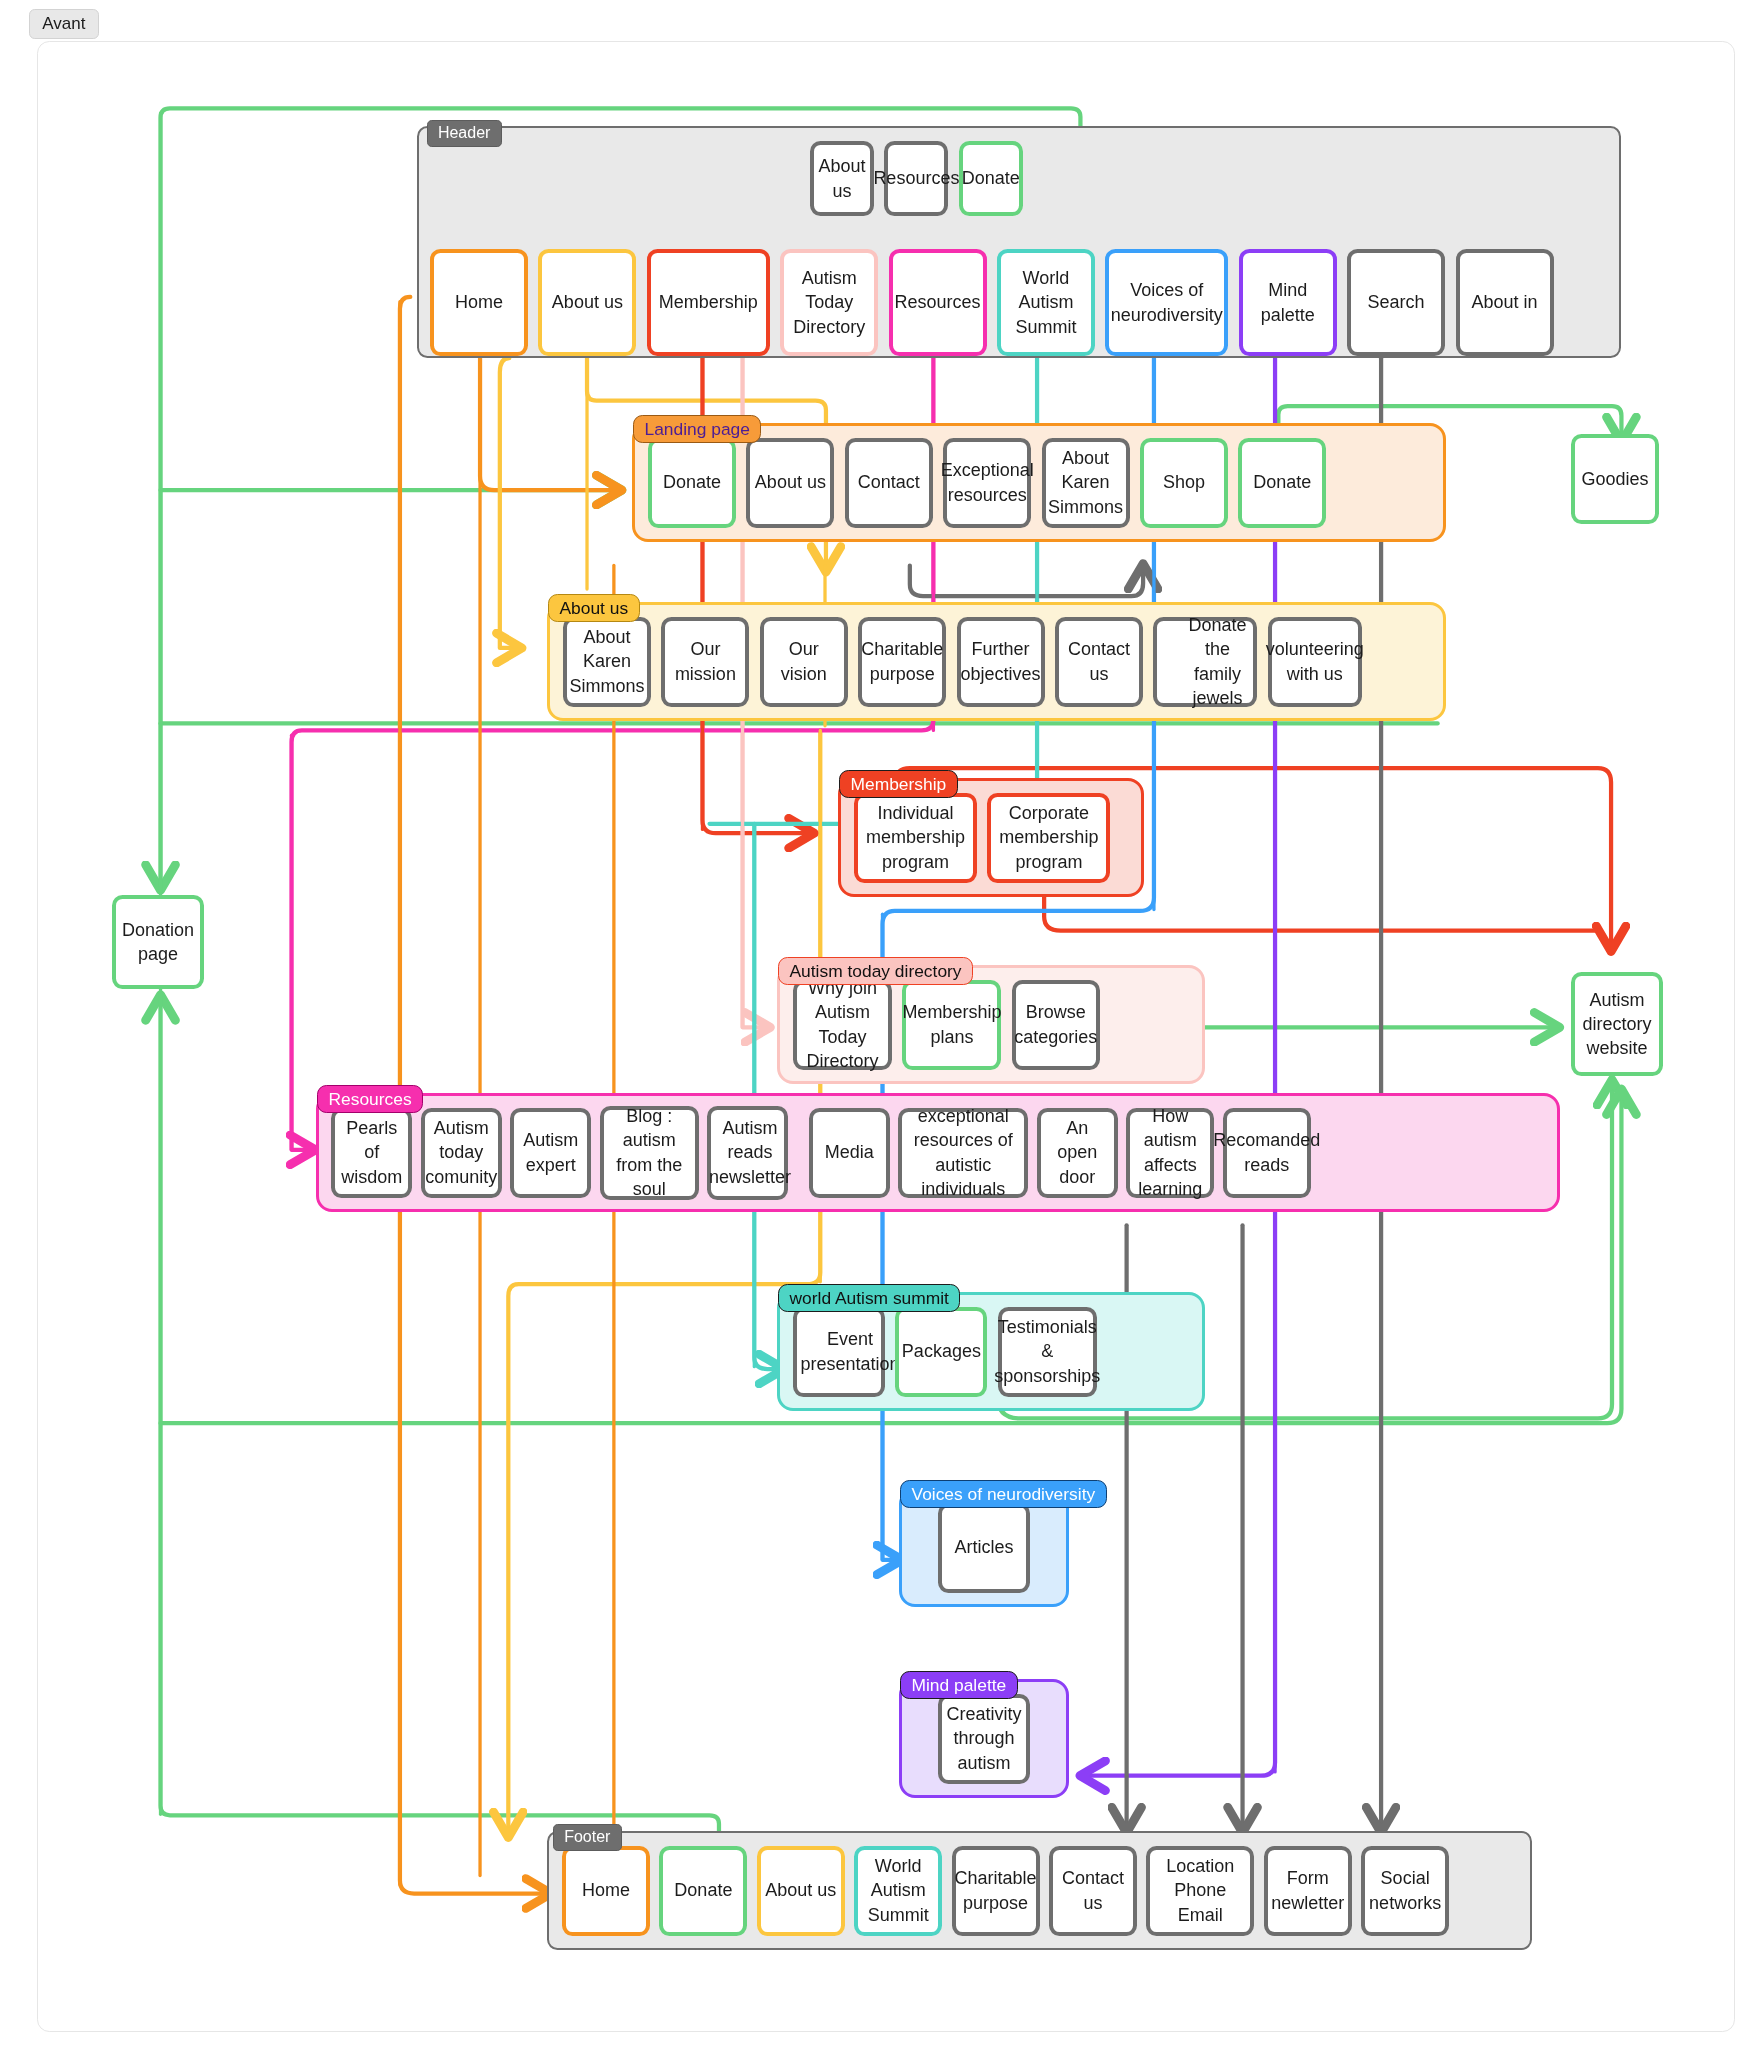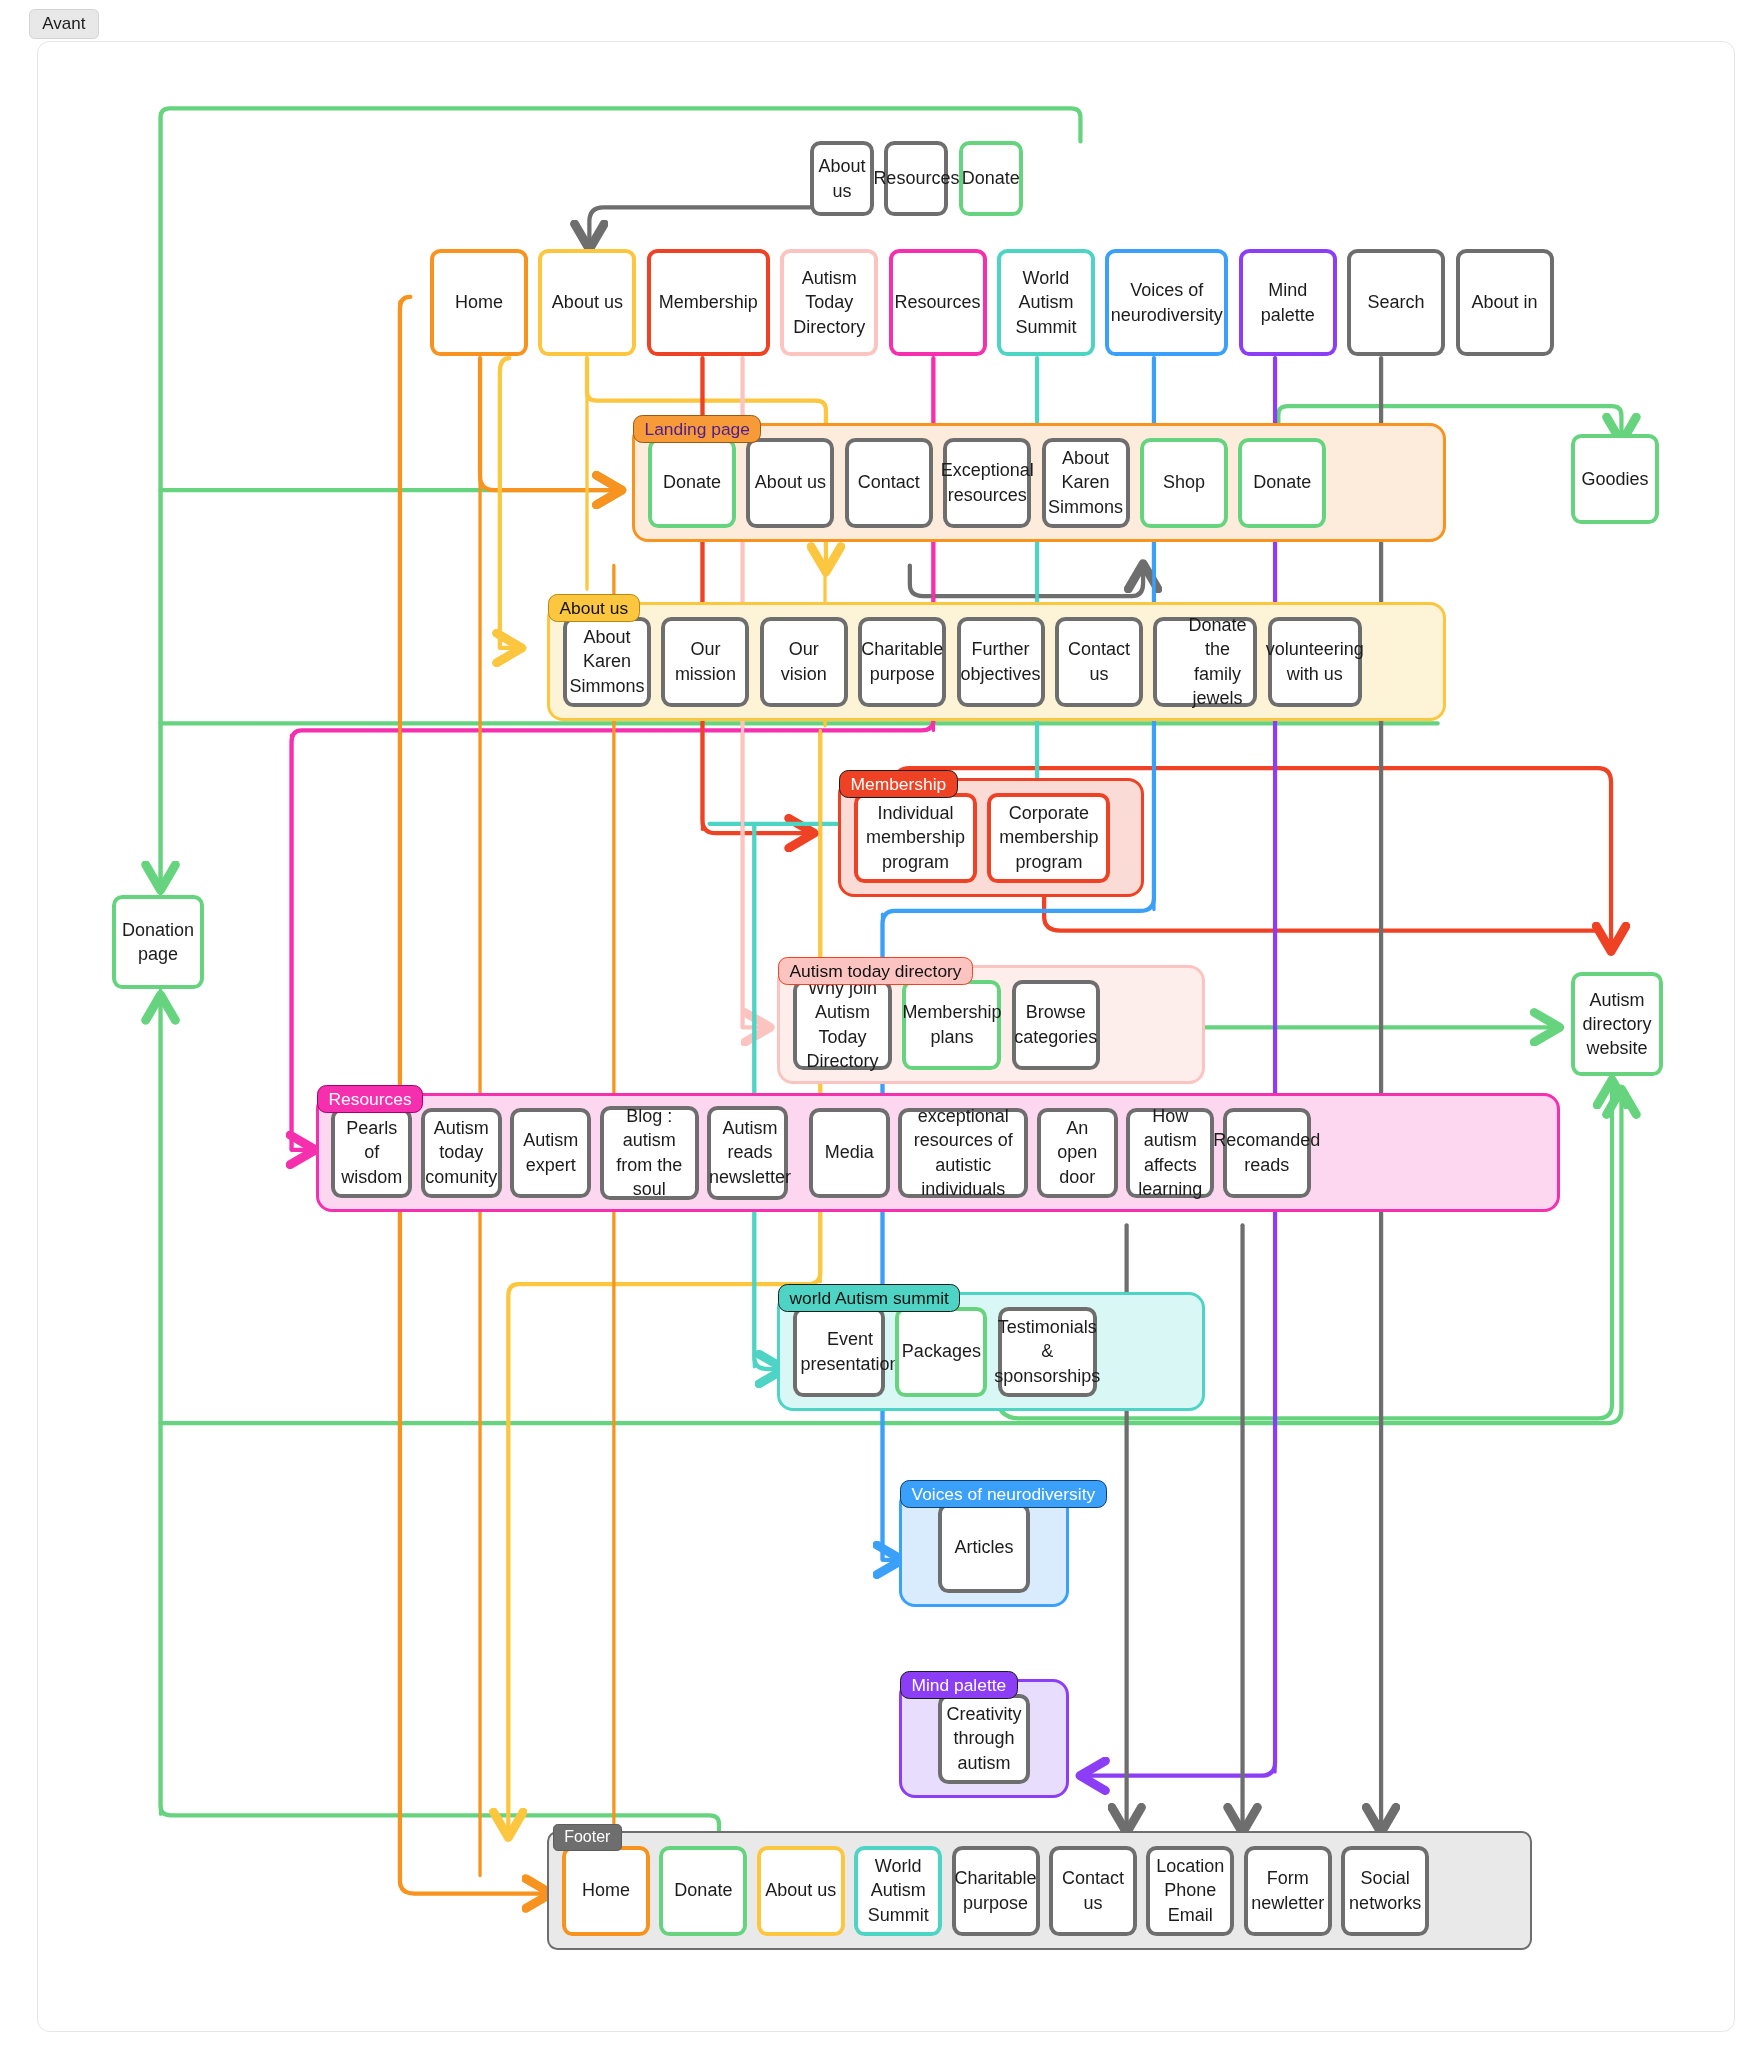--- a/index.html
+++ b/index.html
@@ -192,20 +192,24 @@
       <path d="M1740,1550 L1740,2720" stroke="#fcc63f"></path>
       <path d="M1600,1750 L1600,2900" stroke="#4dd4c4"></path>
       <path d="M1872,1940 L1872,3310" stroke="#3aa0fa"></path>
       <path d="M618,1560 L618,2440" stroke="#f62fae"></path>
       <path d="M848,640 L848,4000" stroke="#f7931e"></path>
       <path d="M340,240 L340,1880" stroke="#66d47e"></path>
       <path d="M340,1040 L340,3850" stroke="#66d47e"></path>
     </g>
   </svg>
 
+  <div class="grp grey-grp" style="left:417px;top:126px;width:1204px;height:232px;border-radius:10.4px;">
+    <div class="chip chip-grey" style="top:-8.5px;left:7.5px;border-radius:4.7px;font-size:16px;">Header</div>
+    <div style="position:absolute;left:0;top:0;width:100%;height:100%;"></div>
+  </div>
 
   <div class="free" style="left:810px;top:141px;display:flex;gap:10.4px;">
     <div class="node" style="width:64px;height:75px;border-color:#6e6e6e;">
       <span>About us</span>
       </div>
     <div class="node" style="width:64px;height:75px;border-color:#6e6e6e;">
       <span>Resources</span>
       </div>
     <div class="node" style="width:64px;height:75px;border-color:#66d47e;">
       <span>Donate</span>
@@ -424,21 +428,21 @@
         </div>
       <div class="node" style="width:88px;height:90px;border-color:#4dd4c4;">
         <span>World Autism Summit</span>
         </div>
       <div class="node" style="width:88px;height:90px;">
         <span>Charitable purpose</span>
         </div>
       <div class="node" style="width:88px;height:90px;">
         <span>Contact us</span>
         </div>
-      <div class="node" style="width:88px;height:90px;">
+      <div class="node" style="width:108px;height:90px;">
         <span>Location Phone Email</span>
         </div>
       <div class="node" style="width:88px;height:90px;">
         <span>Form newletter</span>
         </div>
       <div class="node" style="width:88px;height:90px;">
         <span>Social networks</span>
         </div>
     </div>
   </div>

